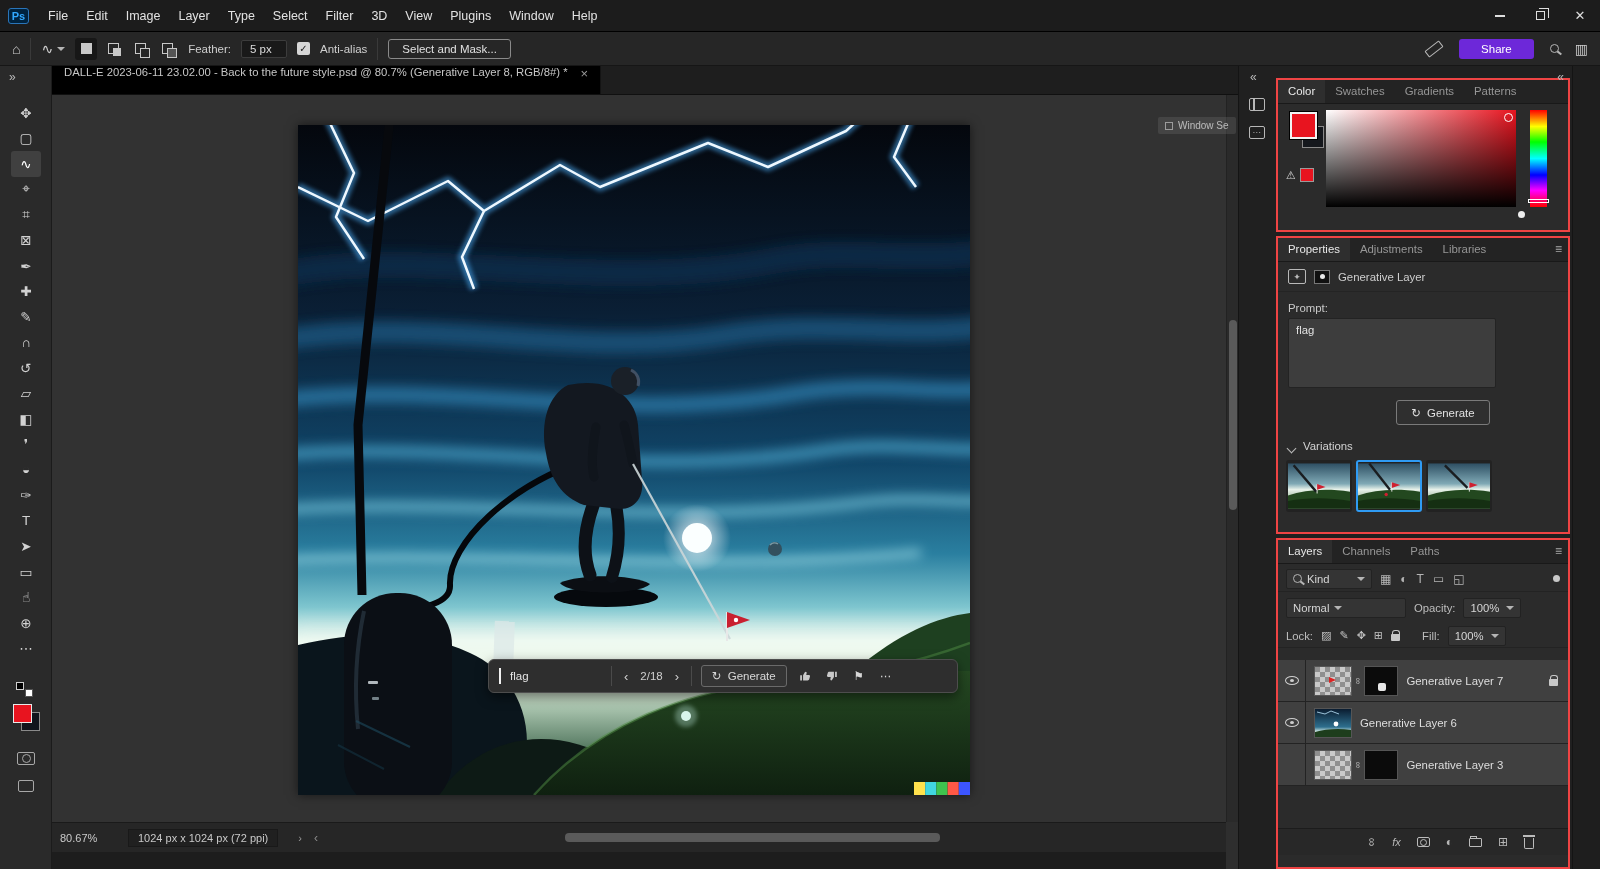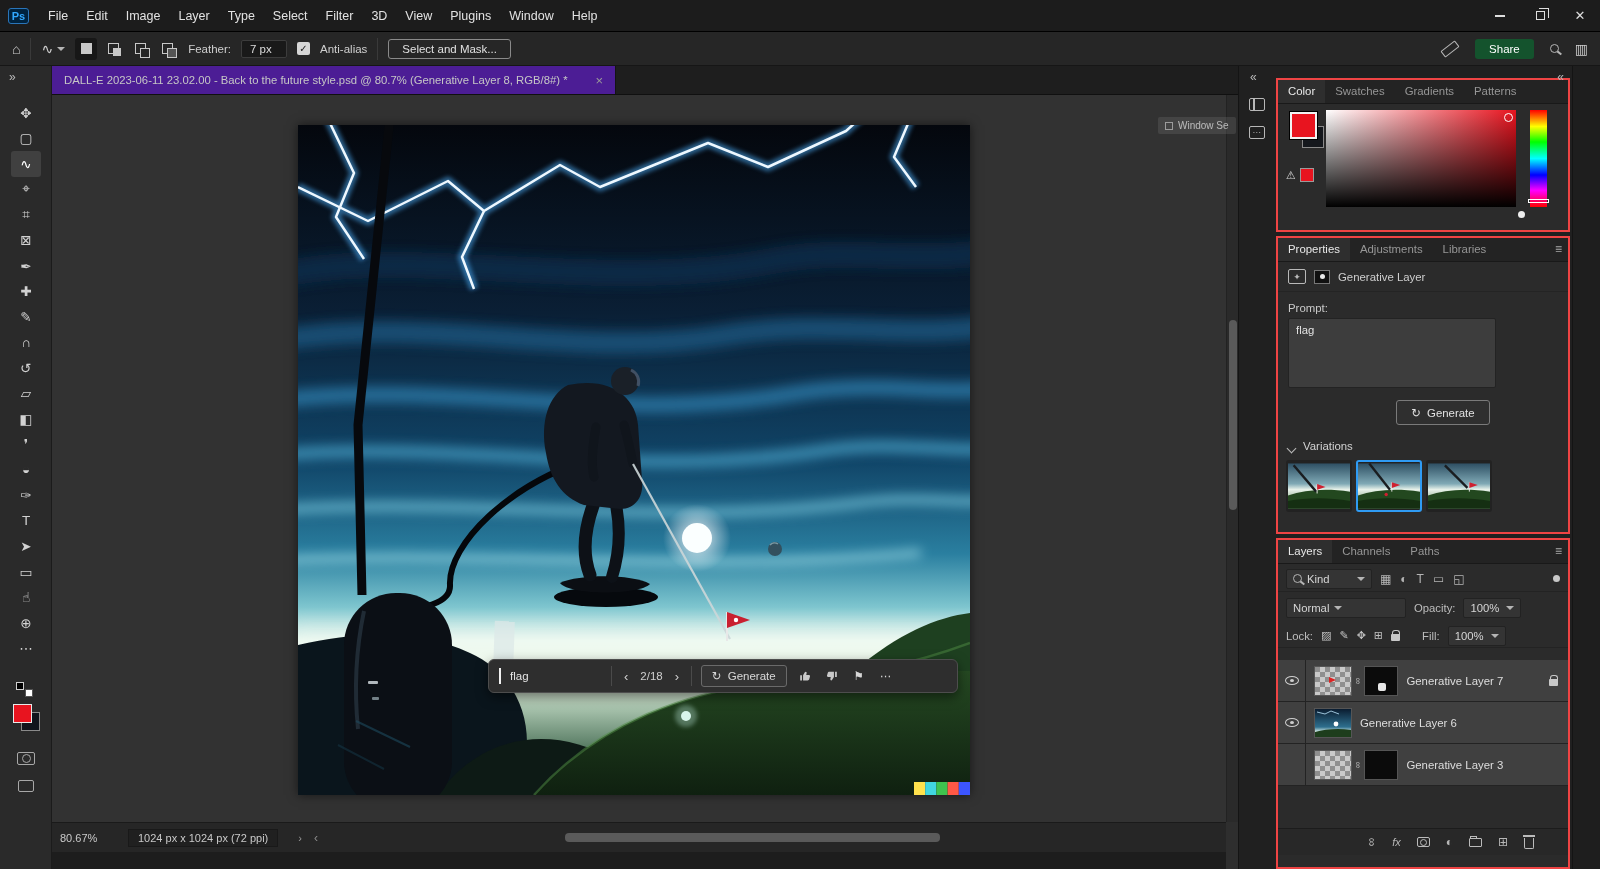--- a/index.html
+++ b/index.html
@@ -29,21 +29,21 @@
 .sq{width:11px;height:11px;border:1px solid #c8c8c8;position:relative;flex:none}
 .sq.solid{background:#c8c8c8}
 .sq.add::after{content:"";position:absolute;left:4px;top:4px;width:8px;height:8px;background:#c8c8c8}
 .sq.sub::after{content:"";position:absolute;left:4px;top:4px;width:8px;height:8px;background:#262626;border:1px solid #c8c8c8}
 .sq.int::after{content:"";position:absolute;left:4px;top:4px;width:8px;height:8px;border:1px solid #c8c8c8;background:#555}
 .feather-input{background:#191919;border:1px solid #3c3c3c;border-radius:2px;padding:2px 8px;min-width:46px;color:#ddd}
 .checkbox{width:13px;height:13px;background:#d6d6d6;border-radius:2px;color:#1a1a1a;font-size:10px;display:flex;align-items:center;justify-content:center;font-weight:bold}
 .sam-btn{border:1px solid #8a8a8a;border-radius:3px;padding:3px 13px;color:#e0e0e0}
 .ob-right{margin-left:auto;display:flex;align-items:center;gap:16px}
 .ruler-ico{width:18px;height:8px;border:1px solid #b5b5b5;transform:rotate(-38deg);border-radius:1px}
-.share-btn{background:#14532d;color:#fff;border-radius:3px;padding:4px 14px;font-size:11.5px}
+.share-btn{background:#6d28d9;color:#fff;border-radius:3px;padding:4px 22px;font-size:11.5px}
 .mag{width:9px;height:9px;border:1.5px solid #b5b5b5;border-radius:50%;position:relative;flex:none}
 .mag::after{content:"";position:absolute;width:5px;height:1.5px;background:#b5b5b5;right:-4px;bottom:-1px;transform:rotate(38deg)}
 
 
 .leftrail{position:absolute;left:0;top:66px;width:52px;height:803px;background:#2a2a2a;border-right:1px solid #1b1b1b}
 .rail-chevron{position:absolute;top:4px;left:9px;color:#bbb;font-size:12px}
 .tools{position:absolute;top:34px;left:0;width:52px;display:flex;flex-direction:column;align-items:center}
 .tool{width:30px;height:25.5px;display:flex;align-items:center;justify-content:center;font-size: 13.5px;color:#d2d2d2;border-radius:3px}
 .tool.active{background:#404040;color:#fff}
 .mini-sw{position:absolute;top:616px;left:16px;width:17px;height:15px}
@@ -51,21 +51,21 @@
 .mini-sw .w{position:absolute;right:0;bottom:0;width:8px;height:8px;background:#fff;border:1px solid #555}
 .big-sw{position:absolute;top:638px;left:13px;width:27px;height:27px}
 .fg-big{position:absolute;left:0;top:0;width:19px;height:19px;background:#e8141f;border:1px solid #e9e9e9;z-index:2}
 .bg-big{position:absolute;right:0;bottom:0;width:19px;height:19px;background:#10141c;border:1px solid #8a8a8a}
 .qm-ico{position:absolute;top:686px;left:17px;width:18px;height:13px;border:1px solid #a8a8a8;border-radius:2px;display:flex;align-items:center;justify-content:center}
 .qm-ico::before{content:"";width:7px;height:7px;border:1px solid #a8a8a8;border-radius:50%}
 .sm-ico{position:absolute;top:714px;left:18px;width:16px;height:12px;border:1px solid #a8a8a8;border-radius:2px}
 
 
 .tabstrip{position:absolute;left:52px;top:66px;width:1186px;height:29px;background:#1e1e1e;display:flex;align-items:stretch;border-bottom:1px solid #101010}
-.doc-tab{display:flex;align-items:center;gap:28px;background:#4c1d95;padding:0 12px;font-size:11.3px;color:#c6c6c6;border-right:1px solid #141414;white-space:nowrap}
+.doc-tab{display:flex;align-items:flex-start;gap:13px;background:#000000;padding:0 12px;font-size:11.3px;color:#c6c6c6;border-right:1px solid #141414;white-space:nowrap}
 .tab-close{color:#9a9a9a;font-size:13px}
 
 
 .canvas-region{position:absolute;left:52px;top:95px;width:1174px;height:727px;background:#323232}
 .artwork{position:absolute;left:298px;top:125px;width:672px;height:670px;box-shadow:0 0 10px rgba(0,0,0,.55);z-index:1}
 .artwork svg{display:block;width:100%;height:100%}
 .v-scroll{position:absolute;left:1226px;top:95px;width:12px;height:727px;background:#2a2a2a;border-left:1px solid #222}
 .v-thumb{position:absolute;left:2px;top:225px;width:8px;height:190px;background:#5a5a5a;border-radius:4px}
 .ghost-tip{position:absolute;left:1158px;top:117px;height:17px;display:flex;align-items:center;gap:5px;padding:0 7px;background:rgba(120,120,120,.35);border-radius:2px;font-size:10px;color:#e6e6e6;opacity:.75;z-index:7;white-space:nowrap}
 .ghost-ico{width:8px;height:8px;border:1px solid #ddd;opacity:.8;flex:none}
@@ -224,21 +224,21 @@
           <span class="sq add"></span>
         </span>
       <span class="sel-mode">
           <span class="sq sub"></span>
         </span>
       <span class="sel-mode">
           <span class="sq int"></span>
         </span>
     </span>
     <span>Feather:</span>
-    <span class="feather-input">7 px</span>
+    <span class="feather-input">5 px</span>
     <span class="checkbox">✓</span>
     <span>Anti-alias</span>
     <span class="ob-div"></span>
     <span class="sam-btn">Select and Mask...</span>
     <span class="ob-right">
       <span class="ruler-ico"></span>
       <span class="share-btn">Share</span>
       <span class="mag"></span>
       <span class="ob-ico">▥</span>
     </span>

